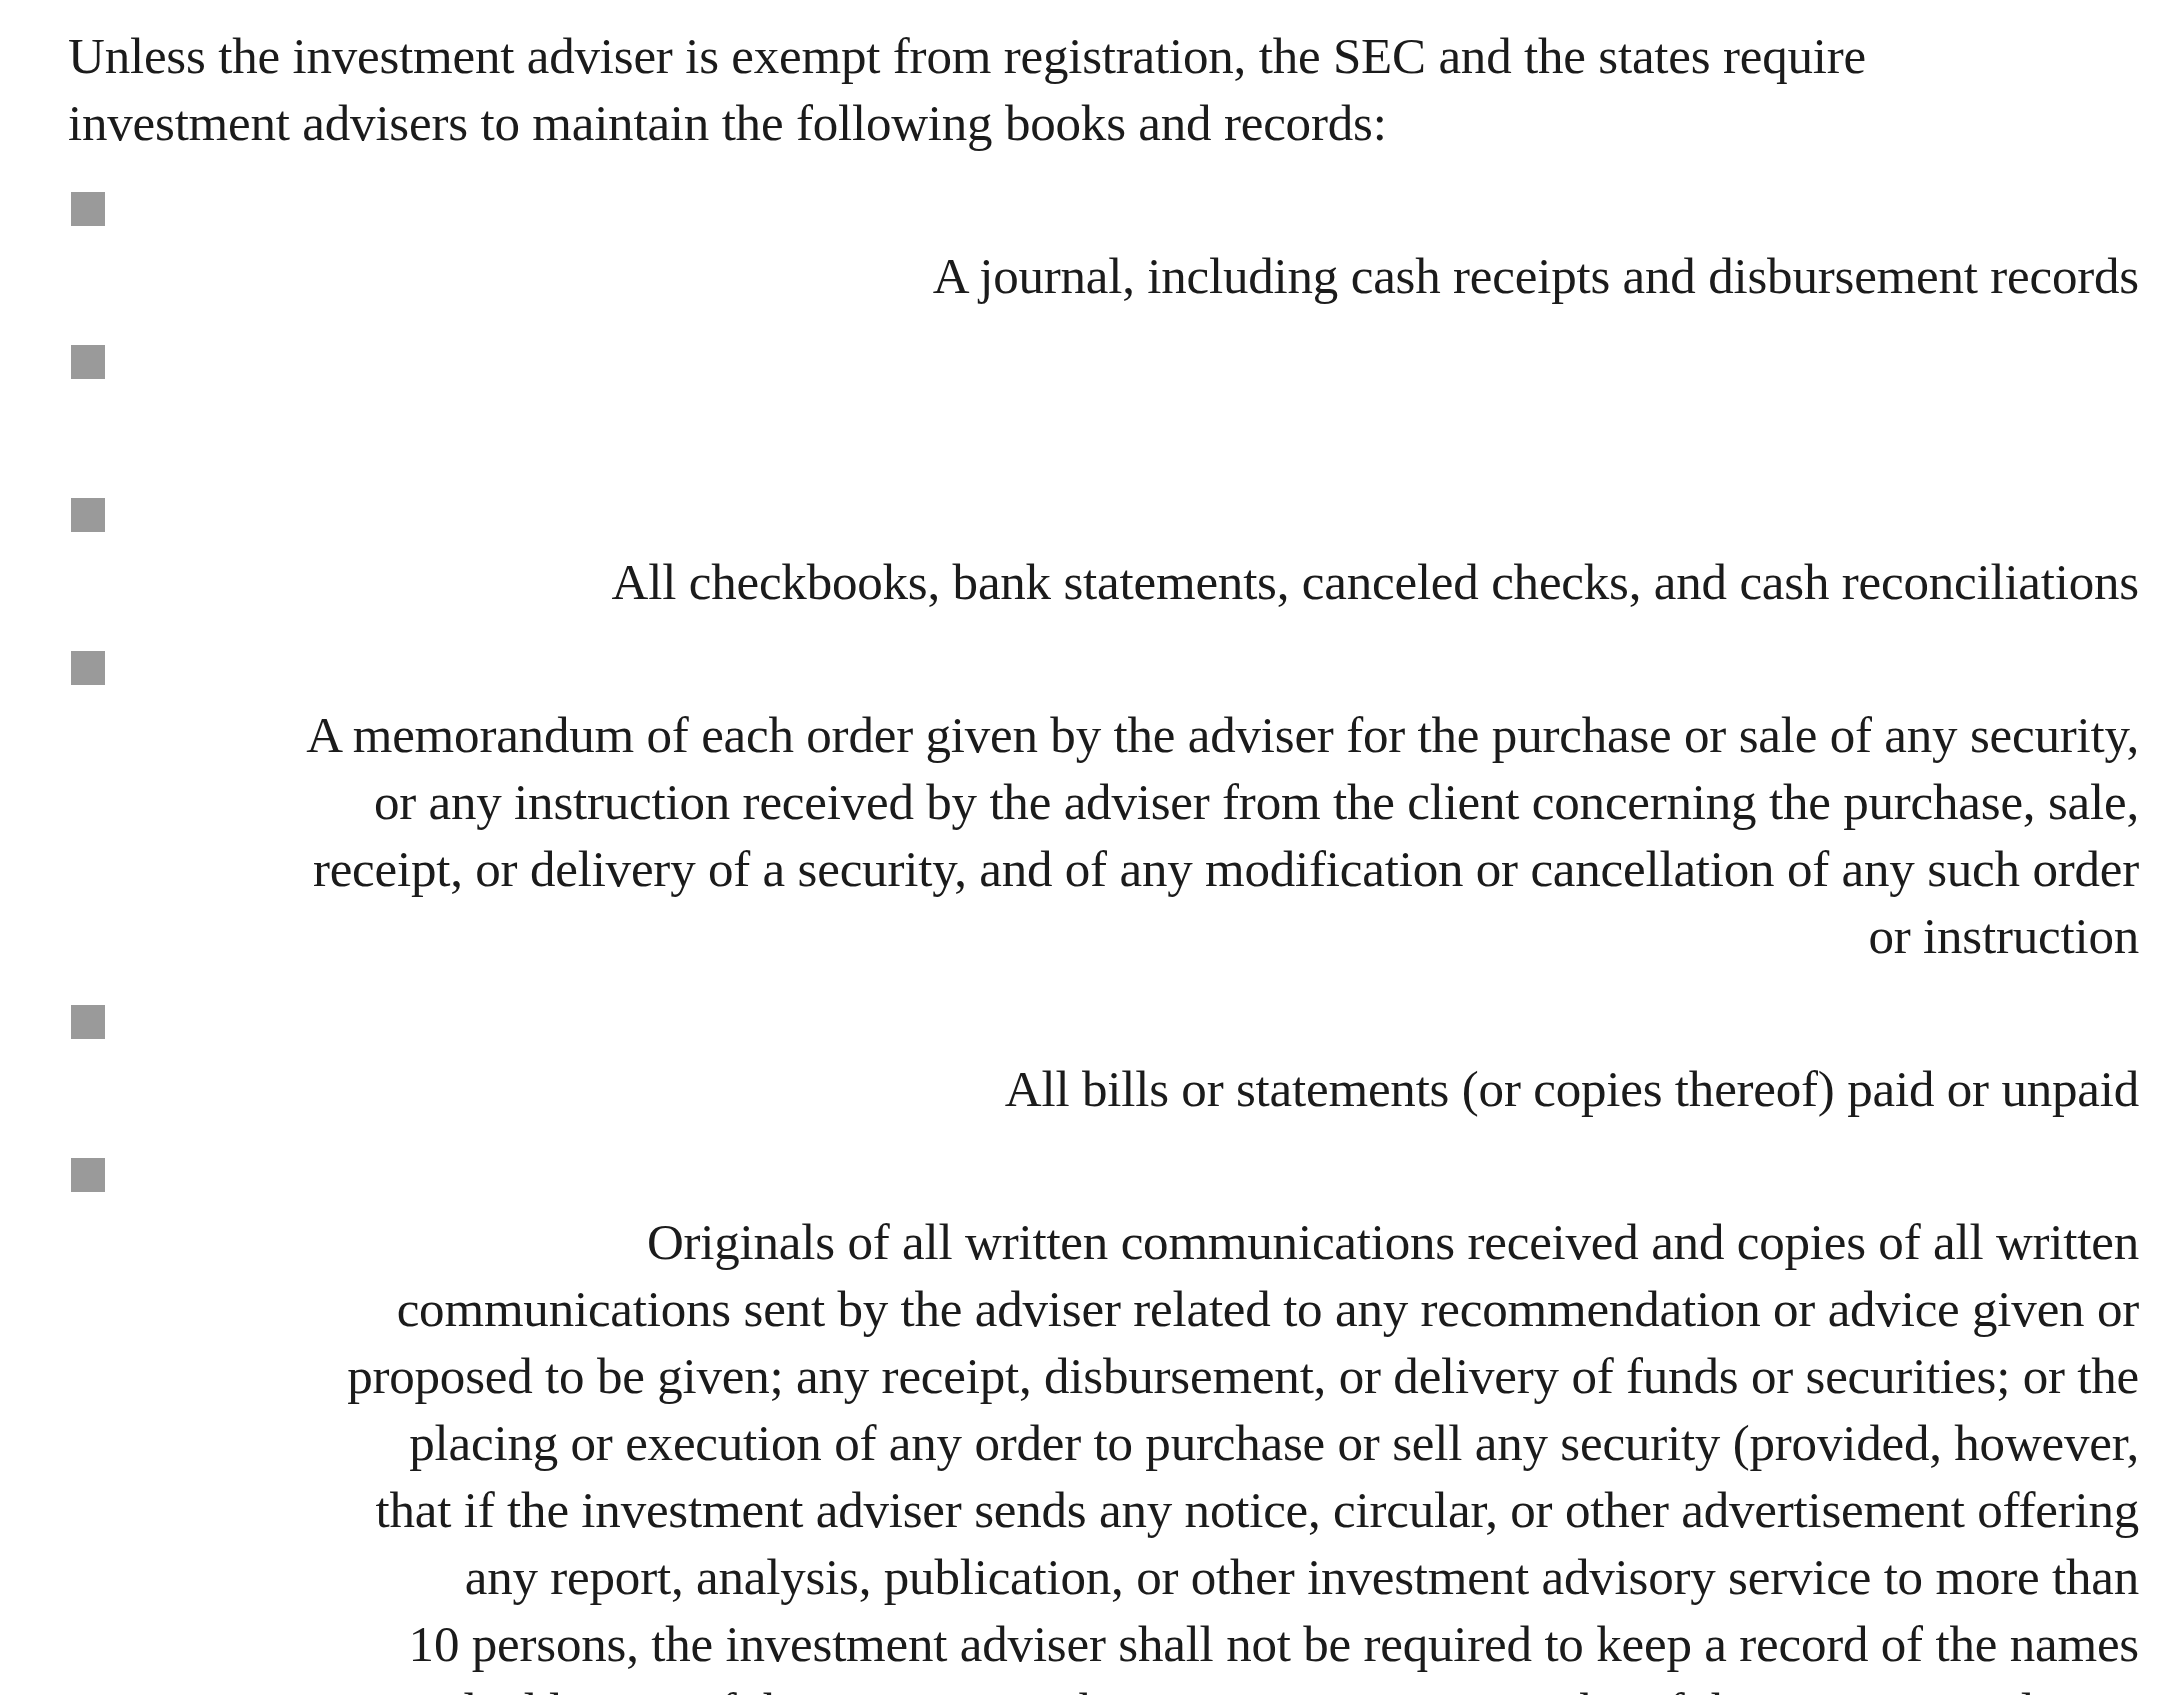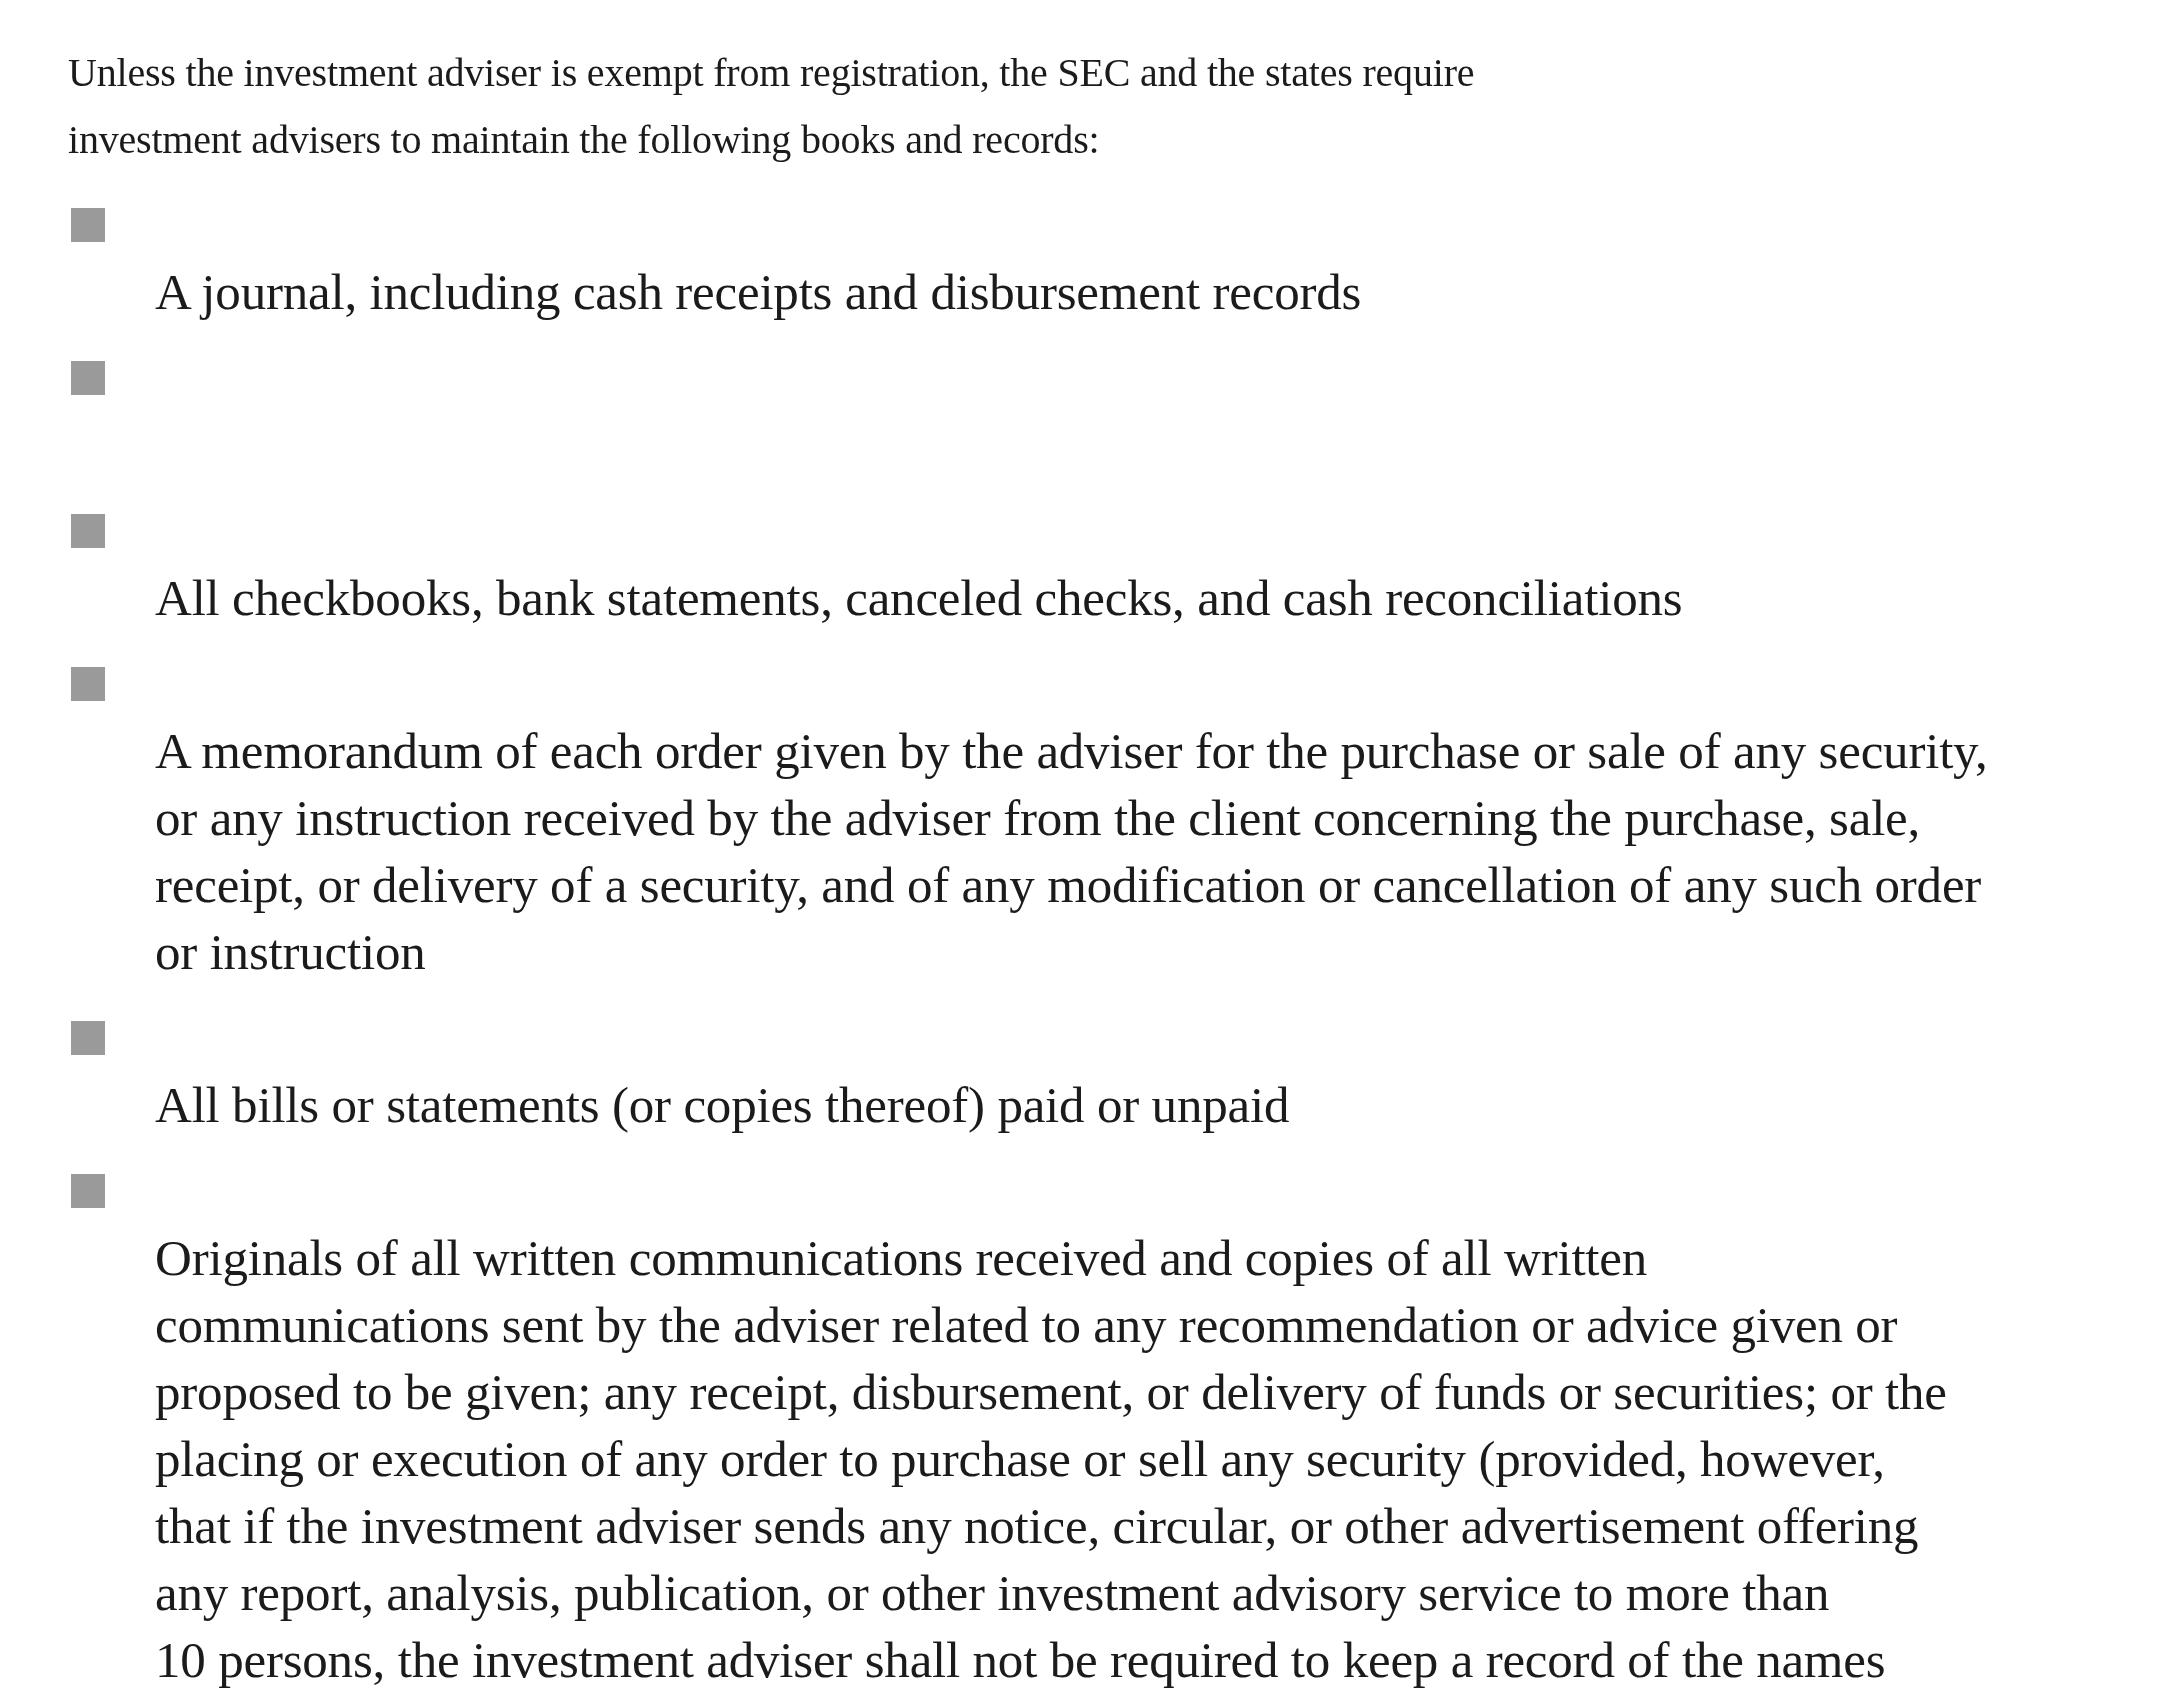--- a/index.html
+++ b/index.html
@@ -14,39 +14,40 @@
     font-family: "Liberation Serif", "DejaVu Serif", serif;
     color: #1b1b1b;
   }
   .page {
     box-sizing: border-box;
     width: 2175px;
     height: 1696px;
     padding: 23.4px 36px 0 68px;
   }
   .intro {
-    font-size: 40px;
+    font-size: 51px;
     line-height: 67px;
-    margin: 16px 0 19px 0;
+    margin: 0 0 19px 0;
     white-space: pre-line;
     letter-spacing: -0.2px;
   }
   ul.records {
     list-style: none;
     margin: 0;
     padding: 0;
   }
   ul.records li {
     position: relative;
     padding-left: 87px;
     margin: 0 0 19px 0;
     font-size: 51px;
     line-height: 67px;
     white-space: pre-line;
     letter-spacing: -0.2px;
+    text-align: right;
   }
   ul.records li:last-child {
     margin-bottom: 0;
   }
   .bullet-square {
     position: absolute;
     left: 2.7px;
     top: 15.3px;
     width: 34px;
     height: 34px;

